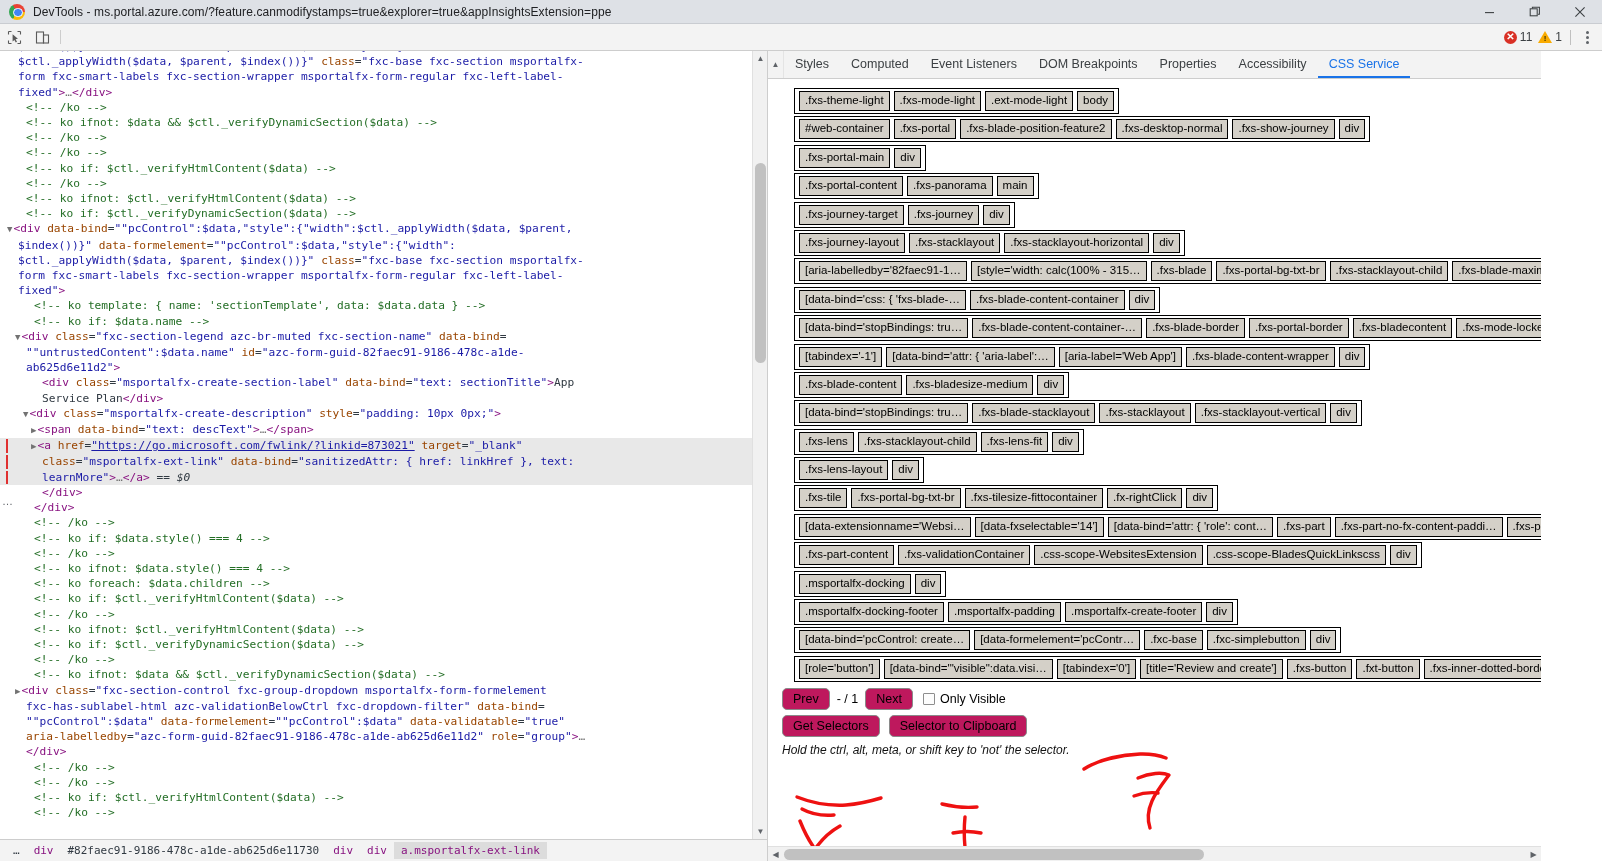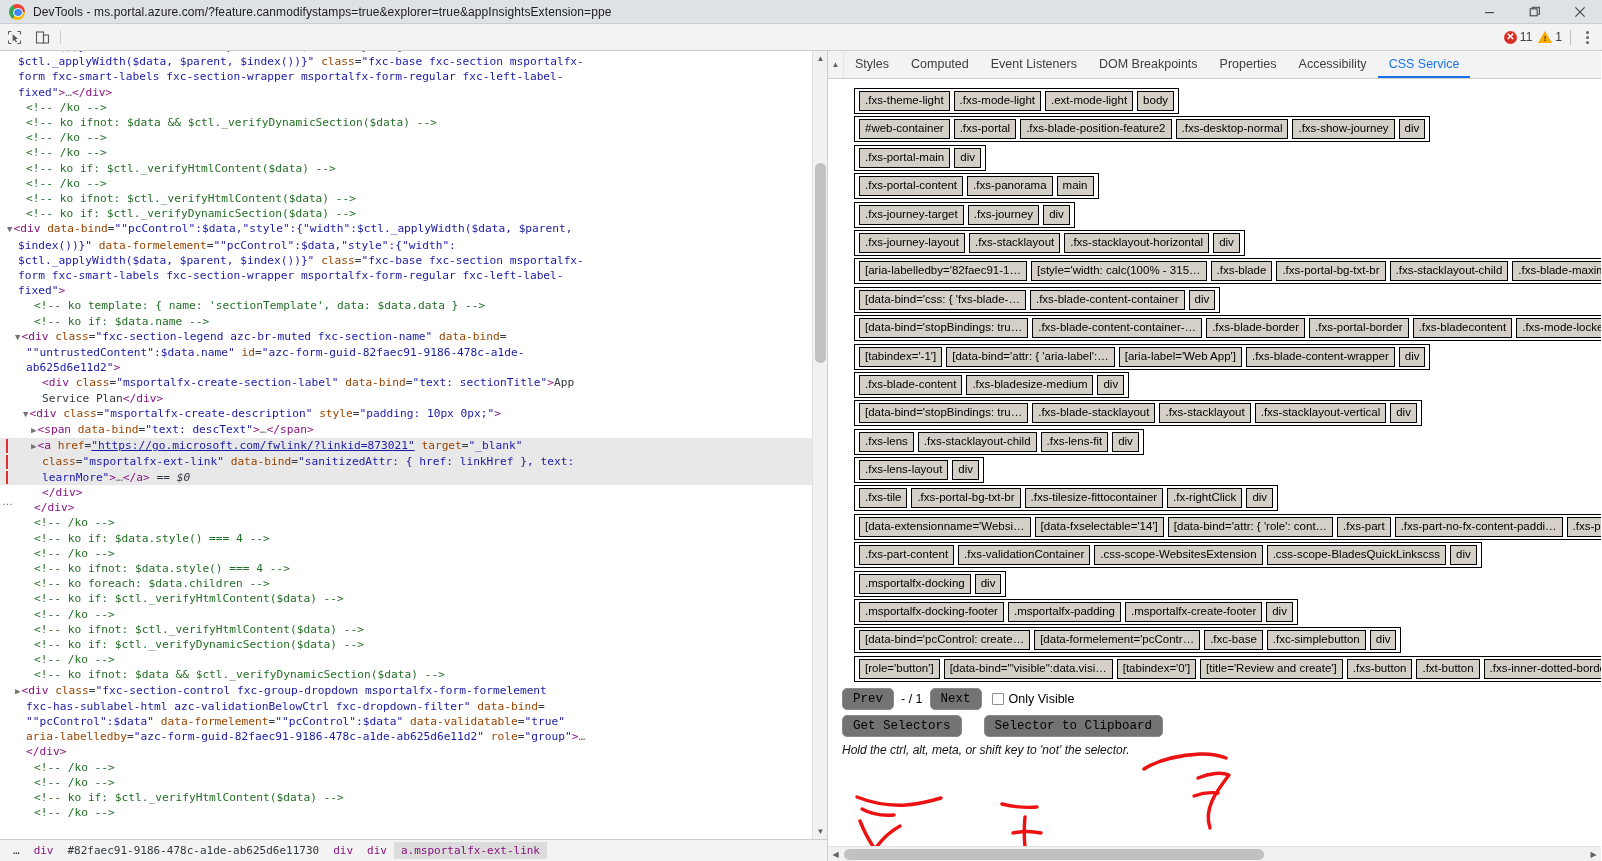--- a/index.html
+++ b/index.html
@@ -128,21 +128,21 @@
 
   
   #main {
     display: flex;
     height: 810px;
     align-items: stretch;
   }
 
   
   #dom-panel {
-    width: 828px;
+    width: 768px;
     position: relative;
     background: #ffffff;
     border-right: 1px solid #cdcdcd;
     overflow: hidden;
     display: flex;
     flex-direction: column;
   }
   #dom-scroll-area {
     position: relative;
     flex: 1;
@@ -304,25 +304,25 @@
     cursor: default;
   }
 
   
   #nav-row {
     padding: 4px 0 0 8px;
     display: flex; align-items: center;
     gap: 0;
   }
   .btn98 {
-    background: #737373;
+    background: #be185d;
     border: 1px solid #8a8a8a;
     border-radius: 5px;
     font-size: 12.5px;
-    font-family: Liberation Mono, monospace;
+    font-family: Liberation Sans, sans-serif;
     color: #000;
     padding: 2px 10px;
     line-height: 16px;
     cursor: default;
   }
   #page-count {
     font-size: 12.5px;
     color: #000;
     padding: 0 7px;
   }
@@ -333,21 +333,21 @@
   }
   .cbox {
     width: 12px; height: 12px;
     border: 1px solid #8e8e8e;
     background: #fdfdfd;
     margin-right: 5px;
     border-radius: 1px;
   }
   #action-row {
     padding: 5px 0 0 8px;
-    display: flex; gap: 22px;
+    display: flex; gap: 9px;
   }
   #hint-text {
     padding: 6px 0 0 8px;
     font-size: 12px;
     color: #111;
     font-style: italic;
   }
 
   
   #annotations {

